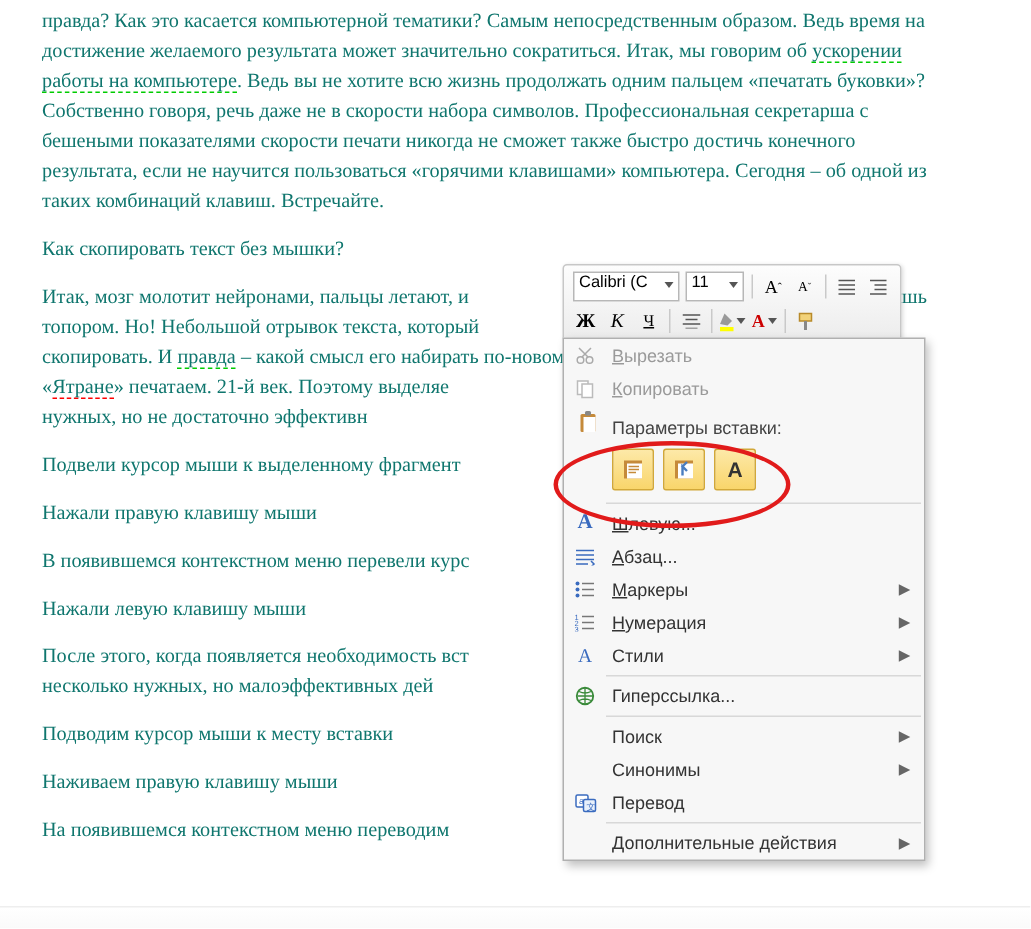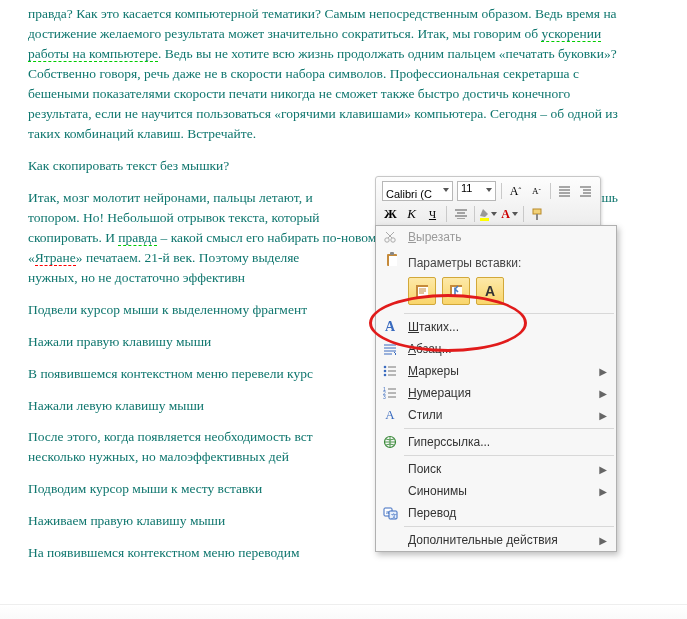--- a/index.html
+++ b/index.html
@@ -3,21 +3,21 @@
 <meta charset="utf-8">
 <style>
   body{margin:0;padding:0;font-family:"Times New Roman",serif;background:#fff;width:687px;height:619px;overflow:hidden;position:relative}
   .page{padding:4px 16px 0 28px;font-size:13.5px;line-height:1.48;color:#0f766e;width:650px;box-sizing:border-box}
   .page p{margin:0 0 12px 0}
   .err{border-bottom:1px dashed #f00}
   .err-g{border-bottom:1px dashed #0c0}
   .mini-toolbar{position:absolute;left:375px;top:176px;background:linear-gradient(#fdfdfd,#ececec);border:1px solid #c7c7c7;border-radius:3px;padding:4px 6px 3px 6px;font-family:"Segoe UI",Tahoma,sans-serif;font-size:11px;box-shadow:1px 1px 3px rgba(0,0,0,.15)}
   .mini-row{display:flex;align-items:center;gap:4px;height:20px}
   .mini-row+.mini-row{margin-top:3px}
-  .font-sel{width:52px;height:18px;font-size:11px;border:1px solid #b7b7b7;background:#fff;padding:0 14px 0 3px;position:relative;display:flex;align-items:flex-end}
+  .font-sel{width:52px;height:18px;font-size:11px;border:1px solid #b7b7b7;background:#fff;padding:0 14px 0 3px;position:relative;display:flex;align-items:flex-start}
   .size-sel{width:22px;height:18px;font-size:11px;border:1px solid #b7b7b7;background:#fff;padding:0 12px 0 3px;display:flex;align-items:flex-start;position:relative}
   .dd-caret{position:absolute;right:3px;top:6px;width:0;height:0;border-left:3px solid transparent;border-right:3px solid transparent;border-top:4px solid #555}
   .mini-btn{width:17px;height:17px;display:flex;align-items:center;justify-content:center;border-radius:2px;font-family:"Times New Roman",serif}
   .bold{font-weight:bold;font-size:13px}
   .italic{font-style:italic;font-size:13px}
   .sep{width:1px;height:16px;background:#c9c9c9;margin:0 1px}
   .drop-arrow{display:inline-block;width:0;height:0;border-left:3px solid transparent;border-right:3px solid transparent;border-top:4px solid #555;margin-left:2px;vertical-align:middle}
   .ctx-menu{position:absolute;left:375px;top:225px;width:240px;background:#f7f7f7;border:1px solid #b0b0b0;box-shadow:2px 3px 6px rgba(0,0,0,.25);font-family:"Segoe UI",Tahoma,sans-serif;font-size:12px;color:#333}
   .ctx-item{display:flex;align-items:center;height:22px;padding:0 8px 0 0}
   .ctx-item.disabled{color:#9a9a9a}
@@ -112,20 +112,29 @@
   <div class="ctx-item disabled">
     <span class="ctx-icon">
         <svg width="14" height="14">
           <circle cx="4" cy="10" r="2.2" fill="none" stroke="#aaa"></circle>
           <circle cx="10" cy="10" r="2.2" fill="none" stroke="#aaa"></circle>
           <path d="M5 8L11 2M9 8L3 2" stroke="#aaa"></path>
         </svg>
       </span>
     <span class="ctx-label"><u>В</u><span>ырезать</span></span>
   </div>
+  <div class="ctx-item disabled">
+    <span class="ctx-icon">
+        <svg width="14" height="14">
+          <rect x="2" y="2" width="7" height="9" fill="#fff" stroke="#bbb"></rect>
+          <rect x="5" y="4" width="7" height="9" fill="#fff" stroke="#bbb"></rect>
+        </svg>
+      </span>
+    <span class="ctx-label"><u>К</u><span>опировать</span></span>
+  </div>
   <div class="ctx-header">
     <span style="position:relative;left:-26px;display:inline-flex;width:20px;justify-content:center">
         <svg width="14" height="15">
           <rect x="2" y="2" width="10" height="12" rx="1" fill="#c58a3a"></rect>
           <rect x="4" y="4" width="8" height="10" fill="#fff"></rect>
           <rect x="5" y="0" width="4" height="3" rx="1" fill="#888"></rect>
         </svg>
       </span><span style="margin-left:-20px">Параметры вставки:</span>
   </div>
   <div class="paste-opts">
@@ -143,21 +152,21 @@
           <path d="M7 12l0-6 3 3-3-3 3-3" stroke="#4a7dbf" stroke-width="1.6" fill="none"></path>
         </svg>
       </div>
     <div class="paste-btn">
         <span style="font-size:14px;color:#333">A</span>
       </div>
   </div>
   <div class="ctx-sep"></div>
   <div class="ctx-item">
     <span class="ctx-icon" style="font-family:serif;font-size:14px;color:#3a6bbf;font-weight:bold">A</span>
-    <span class="ctx-label"><u>Ш</u><span>таких...</span></span>
+    <span class="ctx-label"><u>Ш</u><span>левую...</span></span>
   </div>
   <div class="ctx-item">
     <span class="ctx-icon">
         <svg width="14" height="12">
           <path d="M1 2h12M1 5h12M1 8h12M1 11h8" stroke="#3a6bbf"></path>
           <path d="M11 9l2 2-2 2" stroke="#3a6bbf" fill="none"></path>
         </svg>
       </span>
     <span class="ctx-label"><u>А</u><span>бзац...</span></span>
   </div>

